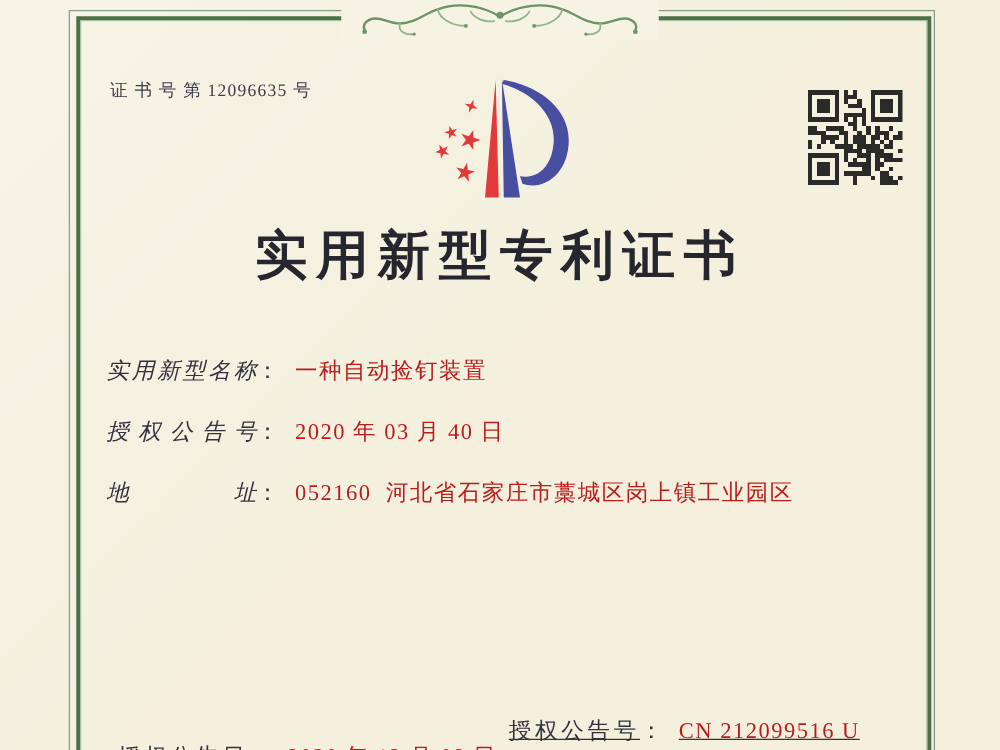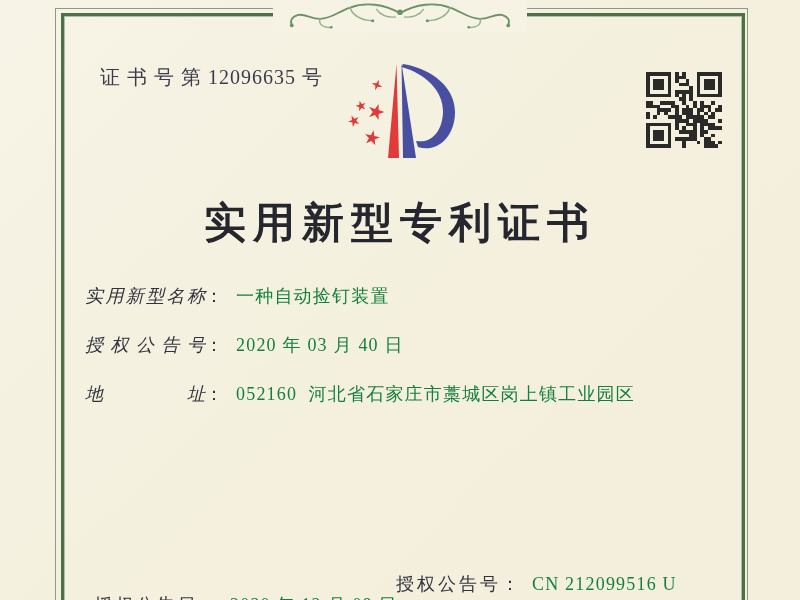--- a/index.html
+++ b/index.html
@@ -18,41 +18,41 @@
   .border-inner{
     position:absolute;left:61px;top:13px;width:678px;height:640px;
     border:3px solid #4d7046;
     box-shadow:inset 0 0 0 1px #a9c2a2;
   }
   .ornament{
     position:absolute;left:273px;top:0px;width:254px;height:32px;
     background:#f6f2e4;display:flex;align-items:center;justify-content:center;
   }
   .cert-no{
-    position:absolute;left:100px;top:64px;
-    font-size:20px;letter-spacing:1px;color:#3b3b49;white-space:pre;
+    position:absolute;left:88px;top:64px;
+    font-size:14px;letter-spacing:1px;color:#3b3b49;white-space:pre;
   }
   .logo{position:absolute;left:335px;top:55px;width:130px;height:115px;}
   .qr{position:absolute;left:646px;top:72px;width:76px;height:76px;}
   .title{
-    position:absolute;left:0;top:195px;width:800px;margin:0;
+    position:absolute;left:0;top:176px;width:800px;margin:0;
     text-align:center;font-size:42px;font-weight:bold;
     letter-spacing:7px;color:#26262e;
   }
   .fields{position:absolute;left:85px;top:287px;}
   .row{height:19px;line-height:19px;margin-bottom:30px;font-size:18px;white-space:pre;}
   .lbl{
     display:inline-block;width:120px;vertical-align:top;
     text-align:justify;text-align-last:justify;color:#32323e;font-style:italic;
   }
   .colon{display:inline-block;color:#32323e;}
-  .val{margin-left:13px;letter-spacing:1.2px;color:#15803d;white-space:pre;}
+  .val{margin-left:13px;letter-spacing:1.2px;color:#b91c1c;white-space:pre;}
   .footer{position:absolute;left:85px;top:572px;font-size:18px;white-space:pre;}
   .footer .lbl-n{letter-spacing:3px;color:#32323e;}
-  .footer .pair2{position:absolute;left:311px;top:0;}
+  .footer .pair2{position:absolute;left:322px;top:0;text-decoration:underline;}
   svg{display:block;}
 </style>
 </head>
 <body>
 
 <div class="paper-tint"></div>
 <div class="border-outer"></div>
 <div class="border-inner"></div>
 
 <div class="ornament">

